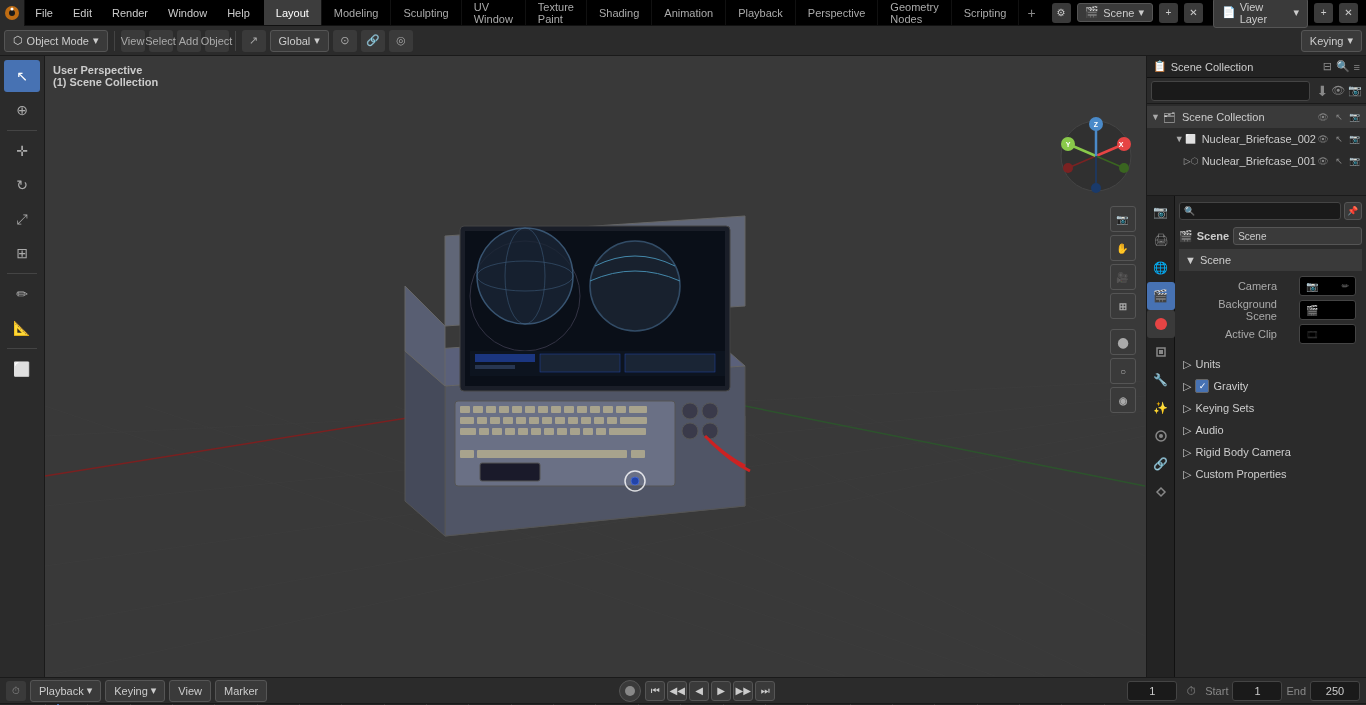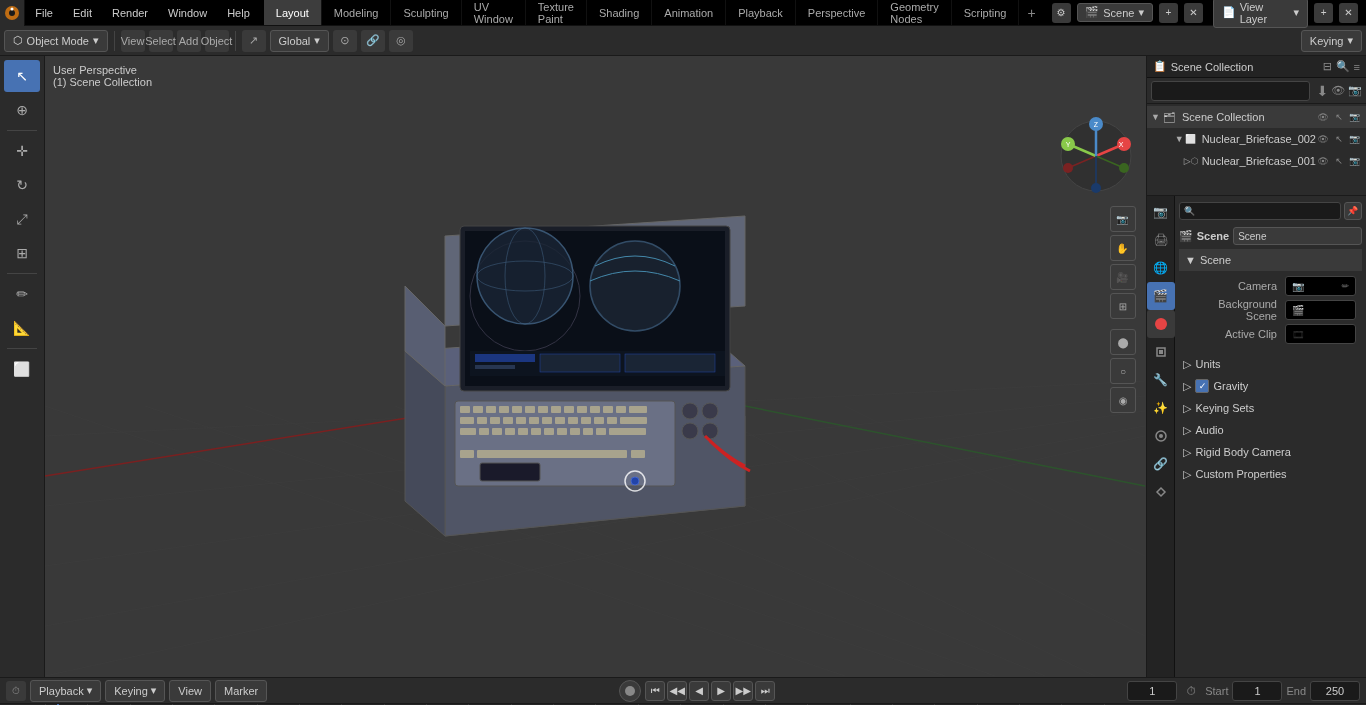--- a/index.html
+++ b/index.html
@@ -186,20 +186,21 @@
       font-size: 11px;
       color: #aaa;
     }
 
     
     .viewport {
       flex: 1;
       background: #393939;
       position: relative;
       overflow: hidden;
+      font-weight: bold;
     }
     .viewport-overlay {
       position: absolute;
       top: 0; left: 0; right: 0; bottom: 0;
       pointer-events: none;
     }
     .viewport-info {
       position: absolute;
       top: 8px;
       left: 8px;
@@ -365,20 +366,21 @@
       gap: 4px;
     }
     .props-section-content {
       padding: 4px 6px;
     }
     .props-row {
       display: flex;
       align-items: center;
       height: 22px;
       margin-bottom: 2px;
+      gap: 14px;
     }
     .props-label {
       width: 100px;
       font-size: 11px;
       color: #aaa;
       text-align: right;
       padding-right: 8px;
     }
     .props-field-black {
       flex: 1;

